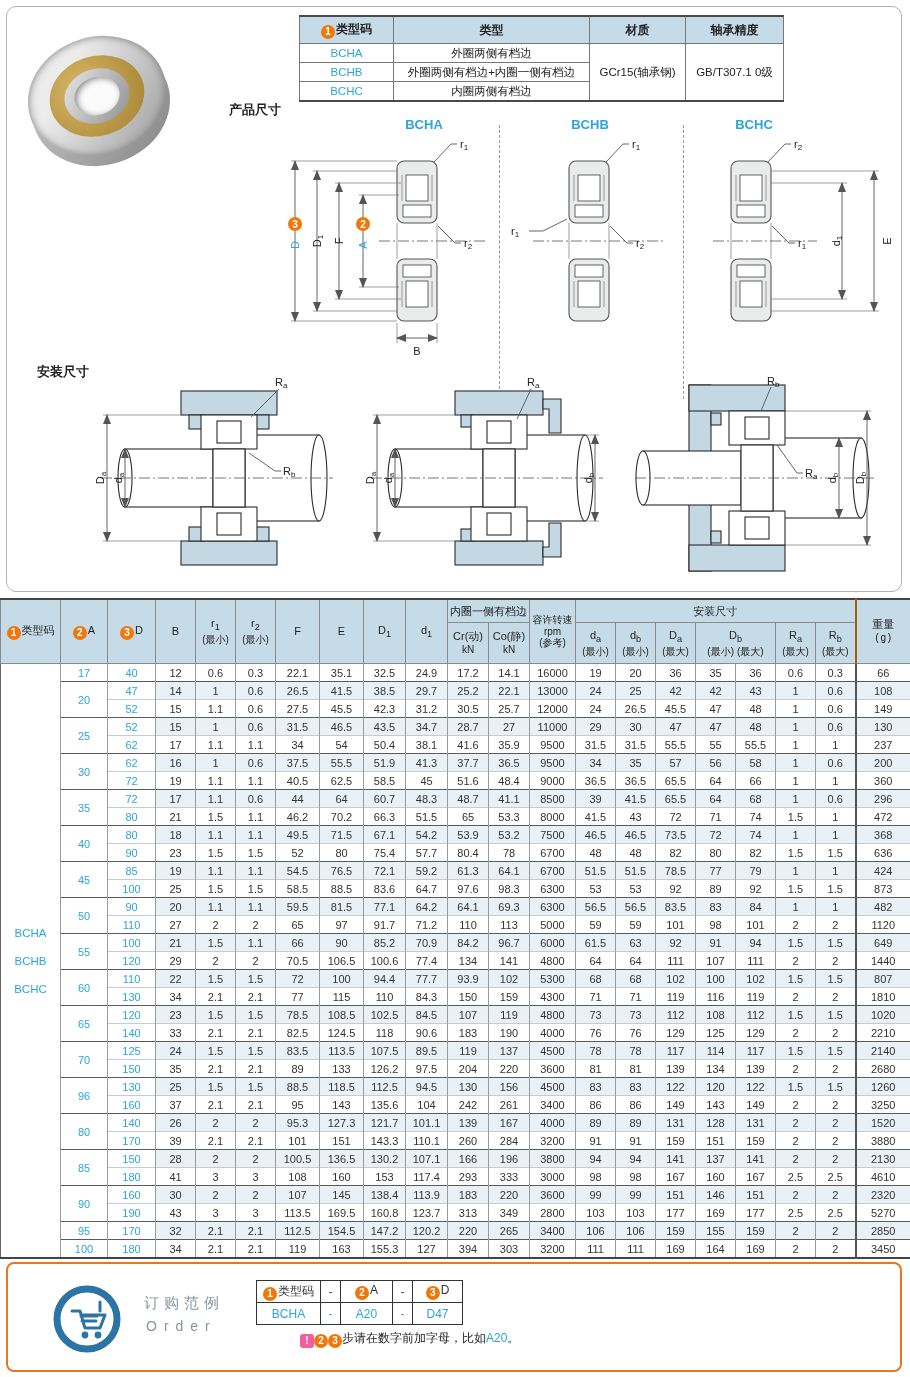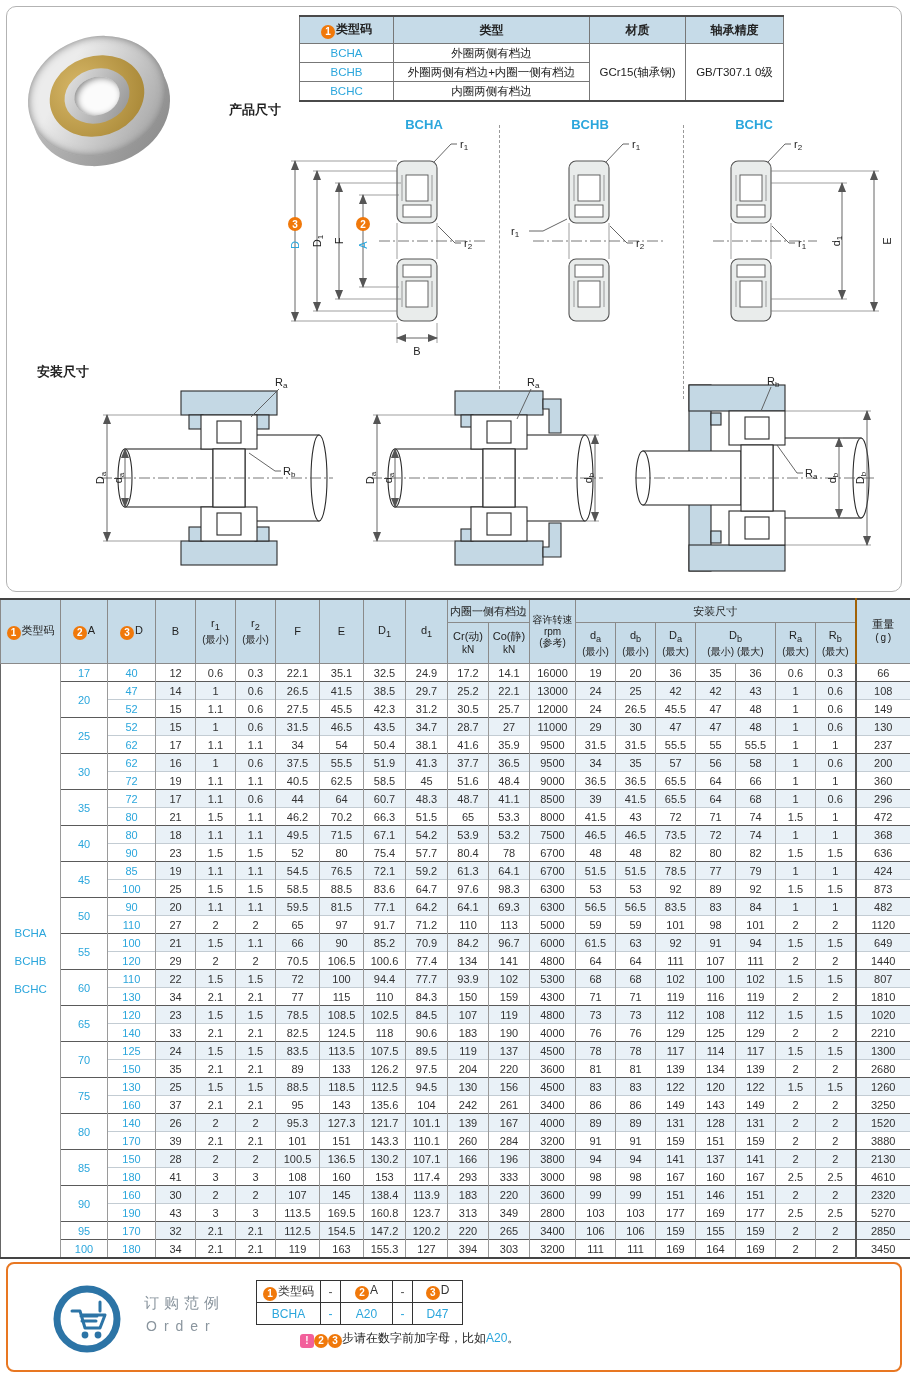--- a/index.html
+++ b/index.html
@@ -872,21 +872,21 @@
         <td class="tint">119</td>
         <td class="tint">137</td>
         <td class="tint">4500</td>
         <td class="tint">78</td>
         <td class="tint">78</td>
         <td class="tint">117</td>
         <td class="tint">114</td>
         <td class="tint">117</td>
         <td class="tint">1.5</td>
         <td class="tint">1.5</td>
-        <td class="tint wtcol">1300</td>
+        <td class="tint wtcol">2140</td>
       </tr>
       <tr>
         <td class="dcol">150</td>
         <td>35</td>
         <td>2.1</td>
         <td>2.1</td>
         <td>89</td>
         <td>133</td>
         <td>126.2</td>
         <td>97.5</td>
@@ -896,21 +896,21 @@
         <td>81</td>
         <td>81</td>
         <td>139</td>
         <td>134</td>
         <td>139</td>
         <td>2</td>
         <td>2</td>
         <td class="wtcol">2680</td>
       </tr>
       <tr class="gstart">
-        <td rowspan="2" class="acol">75</td>
+        <td rowspan="2" class="acol">96</td>
         <td class="dcol">130</td>
         <td class="tint">25</td>
         <td class="tint">1.5</td>
         <td class="tint">1.5</td>
         <td class="tint">88.5</td>
         <td class="tint">118.5</td>
         <td class="tint">112.5</td>
         <td class="tint">94.5</td>
         <td class="tint">130</td>
         <td class="tint">156</td>

